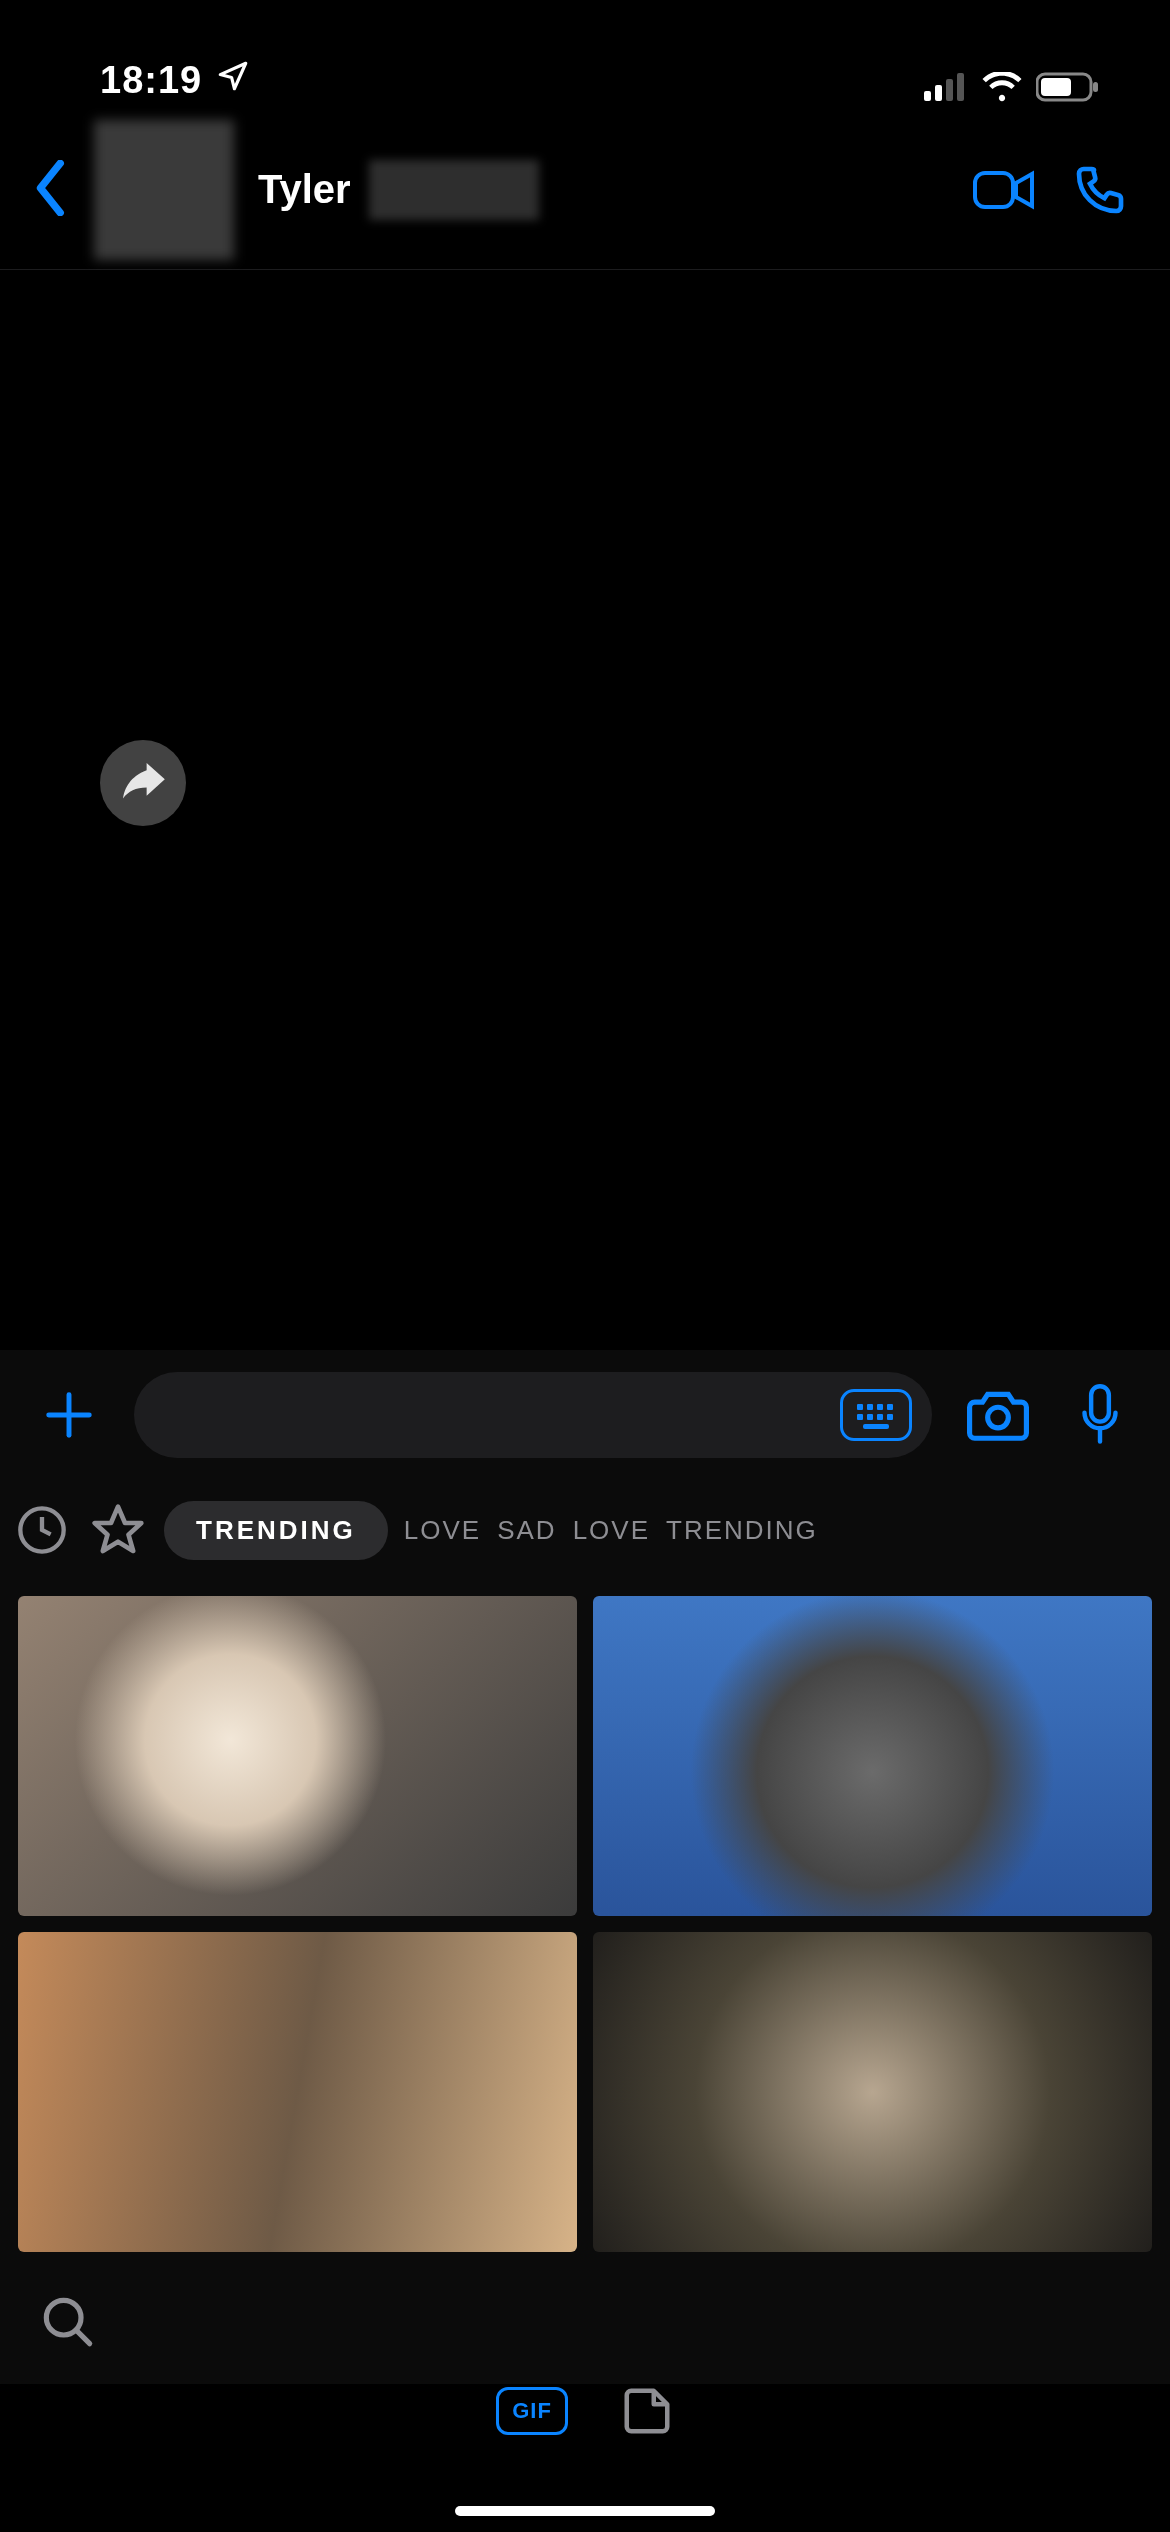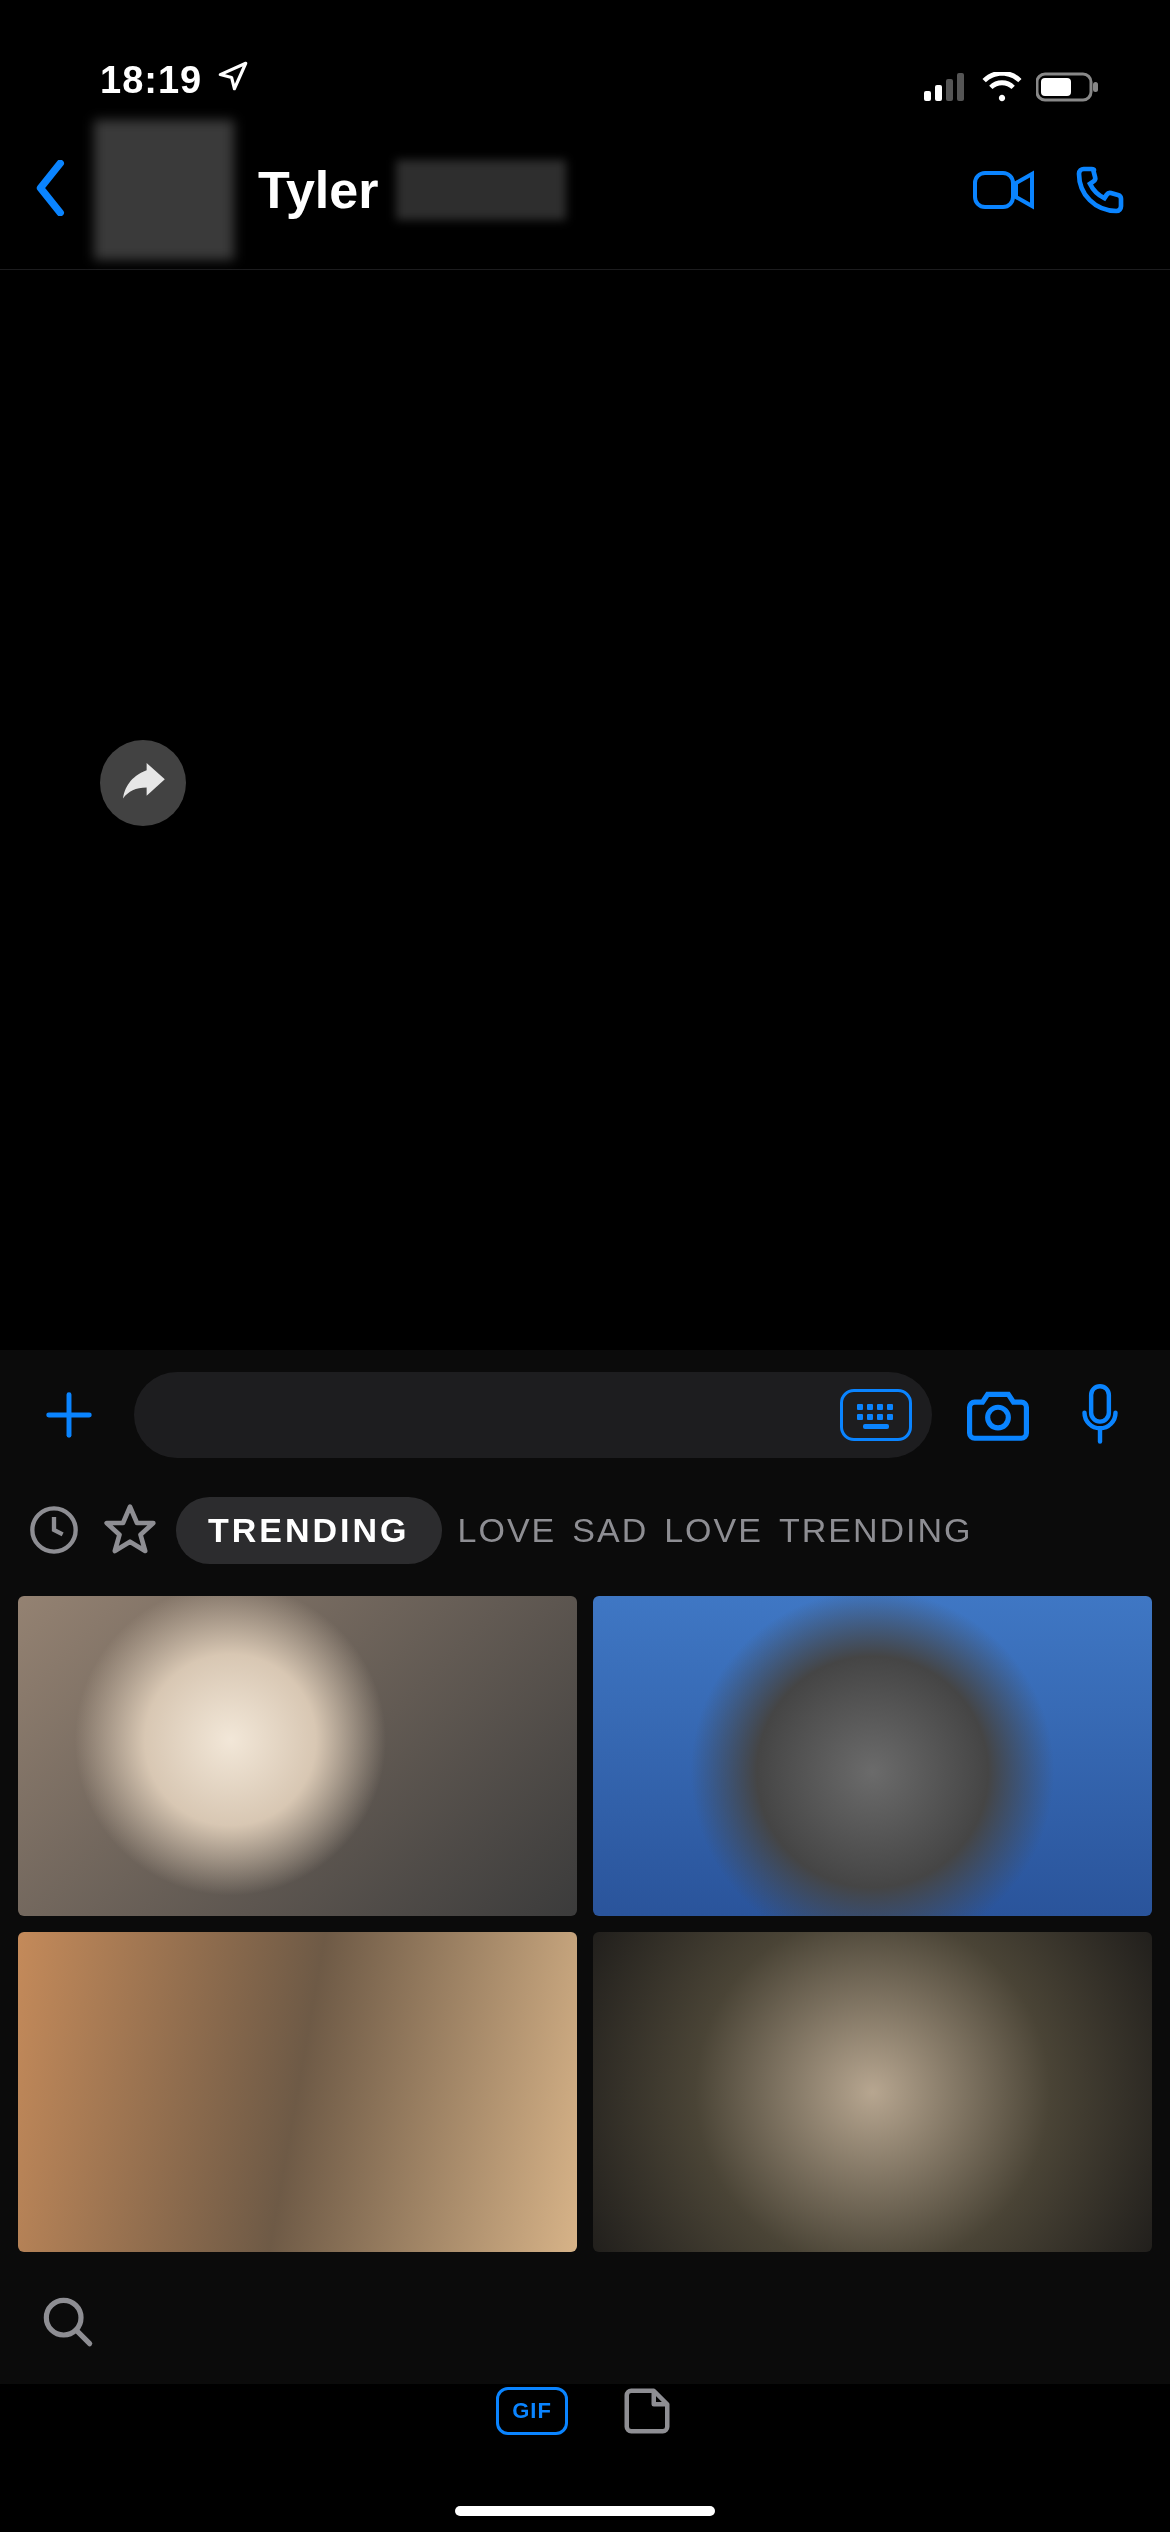--- a/index.html
+++ b/index.html
@@ -12,21 +12,21 @@
   .status-left { display:flex; align-items:center; gap:14px; margin-left:50px; }
   .status-right { display:flex; align-items:center; gap:14px; }
   .status-right svg { display:block; }
 
   
   .chat-header { height:160px; display:flex; align-items:center; padding:0 34px; gap:24px;
     border-bottom:1px solid #1c1c1e; }
   .chat-header .back { flex:0 0 auto; }
   .chat-header .avatar { width:140px; height:140px; flex:0 0 auto; background:#3a3a3a;
     filter:blur(6px); }
-  .chat-header .title { font-size:52px; font-weight:600; display:flex; align-items:center; gap:18px;text-align:center; }
+  .chat-header .title { font-size:40px; font-weight:600; display:flex; align-items:center; gap:18px;text-align:center; }
   .chat-header .title-redact { width:170px; height:60px; background:#2e2e2e; filter:blur(5px); }
   .chat-header .spacer { flex:1; }
   .hdr-icon { width:72px; height:72px; display:flex; align-items:center; justify-content:center; }
 
   
   .chat-body { height:1080px; background:#000; position:relative; overflow:hidden; }
   .bubble { position:absolute; left:200px; right:42px; top:0; bottom:20px;
     background:#005c4b; border-radius:0 0 28px 28px; overflow:hidden; }
   .bubble .image-part { height:590px;
     background:radial-gradient(circle at 50% 45%, #f2ef5e 0%, #d8d530 35%, #7a7e20 55%, #3d4b2a 75%);
@@ -48,21 +48,21 @@
     padding:0 34px; gap:30px; }
   .input-row .plus { width:70px; display:flex; justify-content:center; }
   .input-pill { flex:1; height:86px; background:#1d1d1f; border-radius:43px;
     display:flex; align-items:center; justify-content:flex-end; padding:0 20px; }
   .kbd-chip { width:72px; height:52px; border:3px solid #0a84ff; border-radius:14px;
     display:flex; align-items:center; justify-content:center; }
   .side-icon { width:72px; height:72px; display:flex; align-items:center; justify-content:center; }
 
   
   .gif-cats { height:100px; background:#0b0b0b; display:flex; align-items:center;
-    padding-left:24px; gap:16px; font-size:34px; color:#8e8e93; letter-spacing:2px; overflow:hidden; }
+    padding-left:12px; gap:16px; font-size:26px; color:#8e8e93; letter-spacing:2px; overflow:hidden; }
   .gif-cats .cat-icon { width:60px; height:60px; display:flex; align-items:center; justify-content:center; }
   .cat-pill { background:#2c2c2e; color:#fff; padding:14px 32px; border-radius:36px;
     font-weight:600; letter-spacing:3px; }
   .cat-item { flex:0 0 auto; }
 
   
   .gif-grid { display:grid; grid-template-columns:1fr 1fr; gap:16px;
     padding:16px 18px 12px 18px; background:#0b0b0b; }
   .gif-cell { height:320px; border-radius:6px; background-size:cover; background-position:center; }
   .gif-1 { background:radial-gradient(circle at 38% 45%, #f2e7d8 0%, #d8c7b3 22%, transparent 40%),

